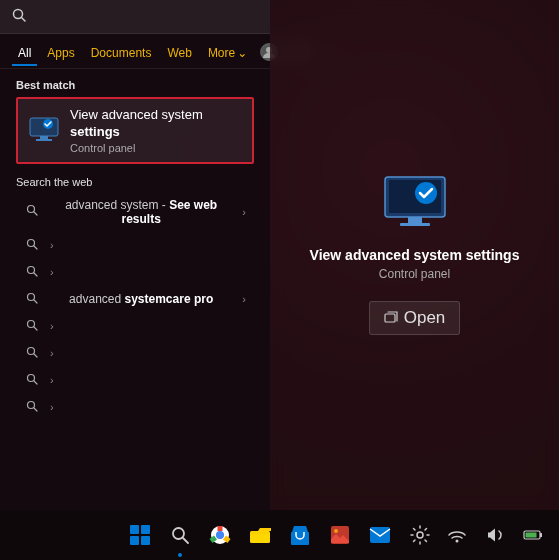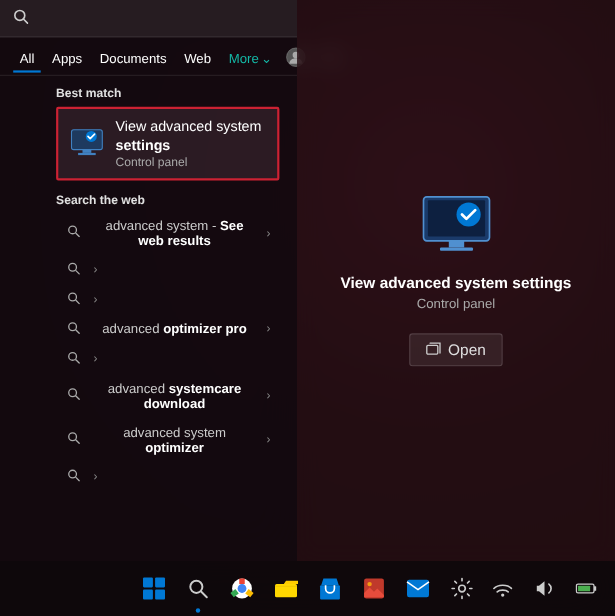--- a/index.html
+++ b/index.html
@@ -63,21 +63,21 @@
     
     .nav-tabs {
       display: flex;
       align-items: center;
       padding: 6px 12px 0;
       gap: 4px;
       border-bottom: 1px solid rgba(255,255,255,0.08);
     }
 
     .nav-tab {
-      color: #ffffff;
+      color: #eab308;
       font-size: 12px;
       padding: 4px 6px 6px;
       cursor: pointer;
       position: relative;
     }
 
     .nav-tab.active {
       color: #ffffff;
     }
 
@@ -88,21 +88,21 @@
       left: 0;
       right: 0;
       height: 2px;
       background: #0078d4;
     }
 
     .nav-tab-more {
       display: flex;
       align-items: center;
       gap: 2px;
-      color: #14b8a6;
+      color: #eab308;
       font-size: 12px;
       padding: 4px 6px 6px;
       cursor: pointer;
     }
 
     .nav-right-icons {
       margin-left: auto;
       display: flex;
       gap: 6px;
       align-items: center;
@@ -119,21 +119,20 @@
       color: #ccc;
       font-size: 13px;
       cursor: pointer;
     }
 
     
     .content-area {
       padding: 10px 16px;
       flex: 1;
       overflow: hidden;
-      margin-left: 35px;
     }
 
     
     .section-label {
       font-size: 11px;
       font-weight: 600;
       color: #e0e0e0;
       margin-bottom: 6px;
     }
 
@@ -172,21 +171,21 @@
 
     .best-match-subtitle {
       font-size: 11px;
       color: #aaa;
       margin-top: 1px;
     }
 
     
     .section-web-label {
       font-size: 11px;
-      font-weight: 700;
+      font-weight: 400;
       color: #e0e0e0;
       margin-bottom: 4px;
     }
 
     .search-results {
       display: flex;
       flex-direction: column;
       gap: 0;
       text-align: center;
     }
@@ -266,21 +265,21 @@
     .right-panel-open-btn {
       display: flex;
       align-items: center;
       gap: 6px;
       padding: 6px 14px;
       background: rgba(255,255,255,0.08);
       border: 1px solid rgba(255,255,255,0.15);
       border-radius: 3px;
       cursor: pointer;
       color: #e0e0e0;
-      font-size: 14px;
+      font-size: 17px;
     }
 
     
     .taskbar {
       position: absolute;
       bottom: 0;
       left: 0;
       right: 0;
       height: 50px;
       background: rgba(15, 8, 12, 0.95);
@@ -433,53 +432,51 @@
         <div class="result-arrow">›</div>
       </div>
 
       <div class="search-result-item">
         <div class="result-search-icon">
           <svg width="12" height="12" viewBox="0 0 12 12" fill="none">
             <circle cx="5" cy="5" r="3.5" stroke="#aaa" stroke-width="1.2"></circle>
             <line x1="8" y1="8" x2="11" y2="11" stroke="#aaa" stroke-width="1.2" stroke-linecap="round"></line>
           </svg>
         </div>
-        <div class="result-text">advanced <span>optimizer pro</span></div>
-        <div class="result-arrow">›</div>
-      </div>
-
-      <div class="search-result-item">
-        <div class="result-search-icon">
-          <svg width="12" height="12" viewBox="0 0 12 12" fill="none">
-            <circle cx="5" cy="5" r="3.5" stroke="#aaa" stroke-width="1.2"></circle>
-            <line x1="8" y1="8" x2="11" y2="11" stroke="#aaa" stroke-width="1.2" stroke-linecap="round"></line>
-          </svg>
-        </div>
-        <div class="result-arrow">›</div>
-      </div>
-
-      <div class="search-result-item">
-        <div class="result-search-icon">
-          <svg width="12" height="12" viewBox="0 0 12 12" fill="none">
-            <circle cx="5" cy="5" r="3.5" stroke="#aaa" stroke-width="1.2"></circle>
-            <line x1="8" y1="8" x2="11" y2="11" stroke="#aaa" stroke-width="1.2" stroke-linecap="round"></line>
-          </svg>
-        </div>
-        <div class="result-text">advanced <span>systemcare download</span></div>
-        <div class="result-arrow">›</div>
-      </div>
-
-      <div class="search-result-item">
-        <div class="result-search-icon">
-          <svg width="12" height="12" viewBox="0 0 12 12" fill="none">
-            <circle cx="5" cy="5" r="3.5" stroke="#aaa" stroke-width="1.2"></circle>
-            <line x1="8" y1="8" x2="11" y2="11" stroke="#aaa" stroke-width="1.2" stroke-linecap="round"></line>
-          </svg>
-        </div>
-        <div class="result-text">advanced system <span>optimizer</span></div>
+        <div class="result-text">advanced <span>systemcare pro</span></div>
+        <div class="result-arrow">›</div>
+      </div>
+
+      <div class="search-result-item">
+        <div class="result-search-icon">
+          <svg width="12" height="12" viewBox="0 0 12 12" fill="none">
+            <circle cx="5" cy="5" r="3.5" stroke="#aaa" stroke-width="1.2"></circle>
+            <line x1="8" y1="8" x2="11" y2="11" stroke="#aaa" stroke-width="1.2" stroke-linecap="round"></line>
+          </svg>
+        </div>
+        <div class="result-arrow">›</div>
+      </div>
+
+      <div class="search-result-item">
+        <div class="result-search-icon">
+          <svg width="12" height="12" viewBox="0 0 12 12" fill="none">
+            <circle cx="5" cy="5" r="3.5" stroke="#aaa" stroke-width="1.2"></circle>
+            <line x1="8" y1="8" x2="11" y2="11" stroke="#aaa" stroke-width="1.2" stroke-linecap="round"></line>
+          </svg>
+        </div>
+        <div class="result-arrow">›</div>
+      </div>
+
+      <div class="search-result-item">
+        <div class="result-search-icon">
+          <svg width="12" height="12" viewBox="0 0 12 12" fill="none">
+            <circle cx="5" cy="5" r="3.5" stroke="#aaa" stroke-width="1.2"></circle>
+            <line x1="8" y1="8" x2="11" y2="11" stroke="#aaa" stroke-width="1.2" stroke-linecap="round"></line>
+          </svg>
+        </div>
         <div class="result-arrow">›</div>
       </div>
 
       <div class="search-result-item">
         <div class="result-search-icon">
           <svg width="12" height="12" viewBox="0 0 12 12" fill="none">
             <circle cx="5" cy="5" r="3.5" stroke="#aaa" stroke-width="1.2"></circle>
             <line x1="8" y1="8" x2="11" y2="11" stroke="#aaa" stroke-width="1.2" stroke-linecap="round"></line>
           </svg>
         </div>

